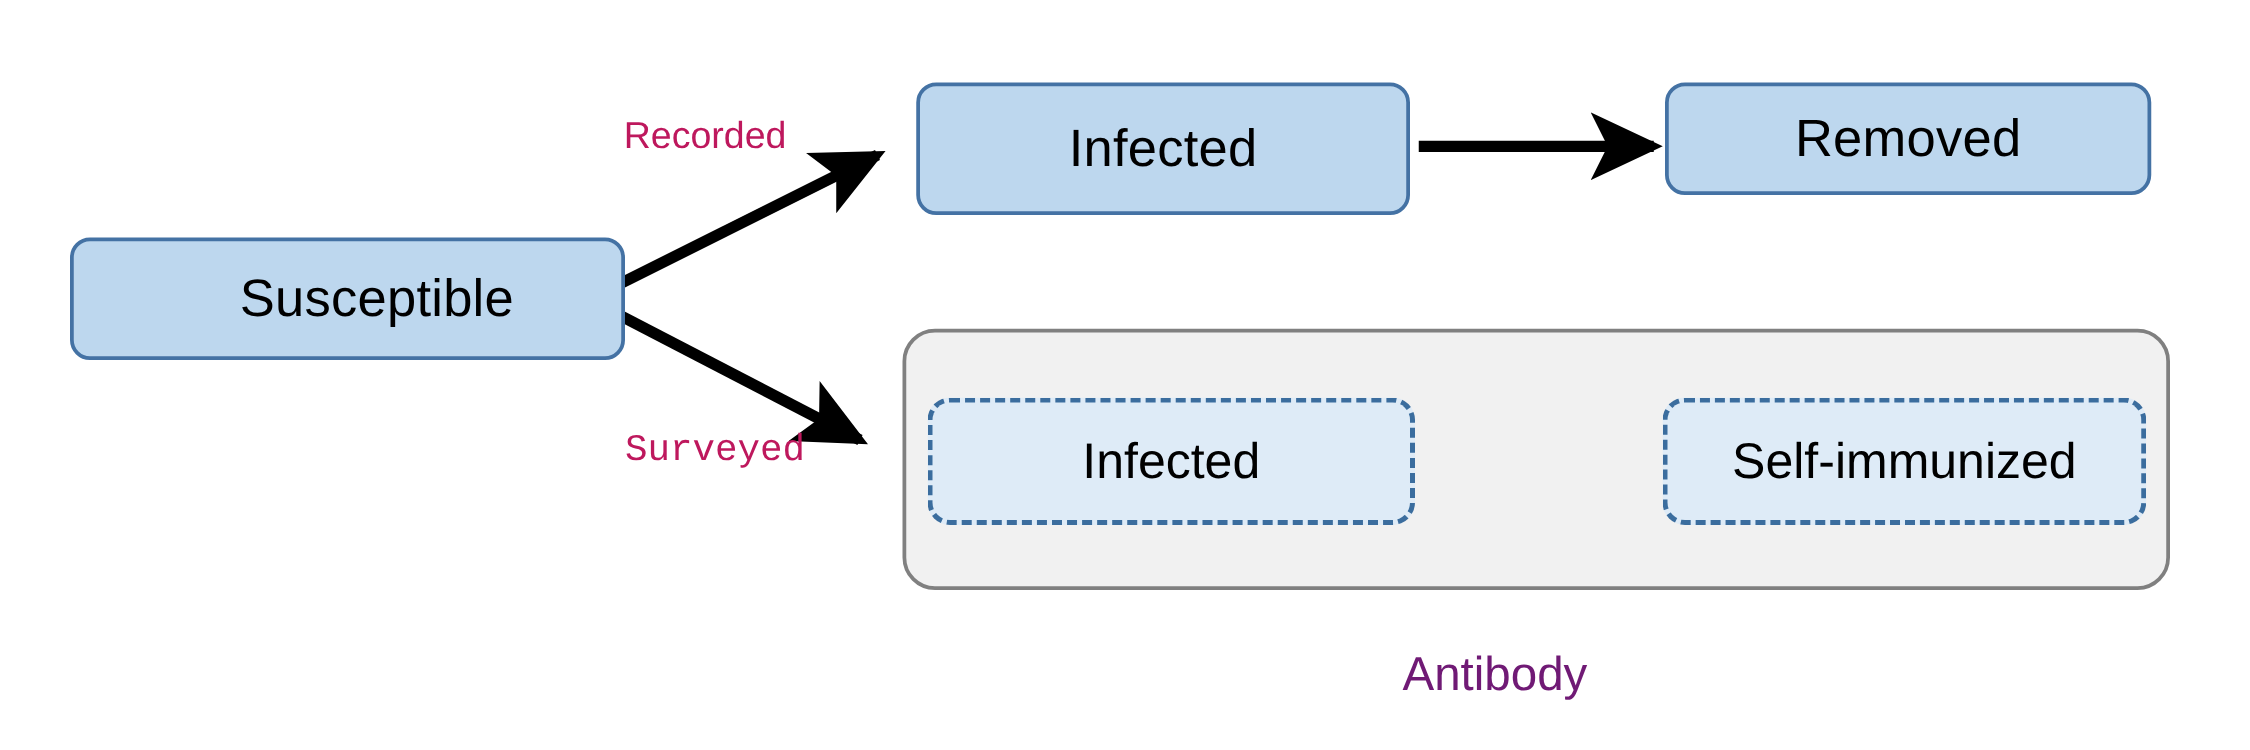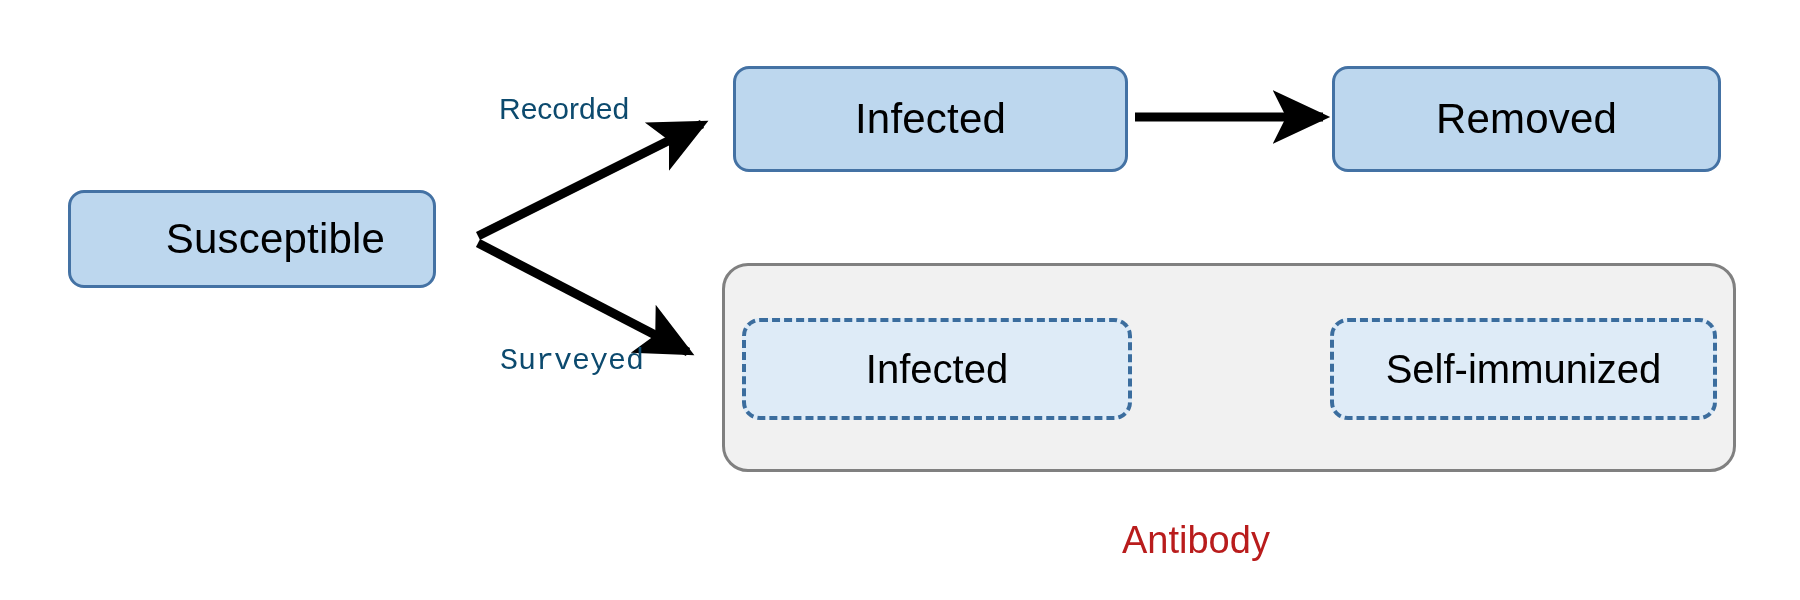--- a/index.html
+++ b/index.html
@@ -69,28 +69,28 @@
     background: #f1f1f1;
     border: 3px solid #808080;
     border-radius: 26px;
   }
 
   
   .edge-label {
     position: absolute;
     font-size: 30px;
     line-height: 1;
-    color: #0c4a6e;
+    color: #be185d;
     white-space: nowrap;
   }
   .group-caption {
     position: absolute;
     font-size: 38px;
     line-height: 1;
-    color: #b91c1c;
+    color: #701a75;
     white-space: nowrap;
     text-align: right;
   }
 </style>
 </head>
 <body>
 
 <div id="canvas">
 
   <svg class="svg-layer" viewBox="0 0 1800 600" xmlns="http://www.w3.org/2000/svg">
@@ -112,29 +112,29 @@
       <line x1="1135" y1="117" x2="1323" y2="117" stroke="#000000" stroke-width="9" marker-end="url(#ah)"></line>
     </g>
 
     <g>
       <line x1="1135" y1="368" x2="1322" y2="368" stroke="#000000" stroke-width="9" marker-end="url(#ah)"></line>
     </g>
   </svg>
 
   <div class="group-box" style="left:722px; top:263px; width:1014px; height:209px;"></div>
 
-  <div class="node-solid" style="left:68px; top:190px; width:368px; height:98px;padding-left:47px;">
+  <div class="node-solid" style="left:56px; top:190px; width:444px; height:98px;padding-left:47px;">
     <span>Susceptible</span>
   </div>
 
   <div class="node-solid" style="left:733px; top:66px; width:395px; height:106px;">
     <span>Infected</span>
   </div>
 
-  <div class="node-solid" style="left:1332px; top:66px; width:389px; height:106px;">
+  <div class="node-solid" style="left:1332px; top:66px; width:389px; height:90px;">
     <span>Removed</span>
   </div>
 
   <div class="node-dashed" style="left:742px; top:318px; width:390px; height:102px;">
     <span>Infected</span>
   </div>
 
   <div class="node-dashed" style="left:1330px; top:318px; width:387px; height:102px;">
     <span>Self-immunized</span>
   </div>

